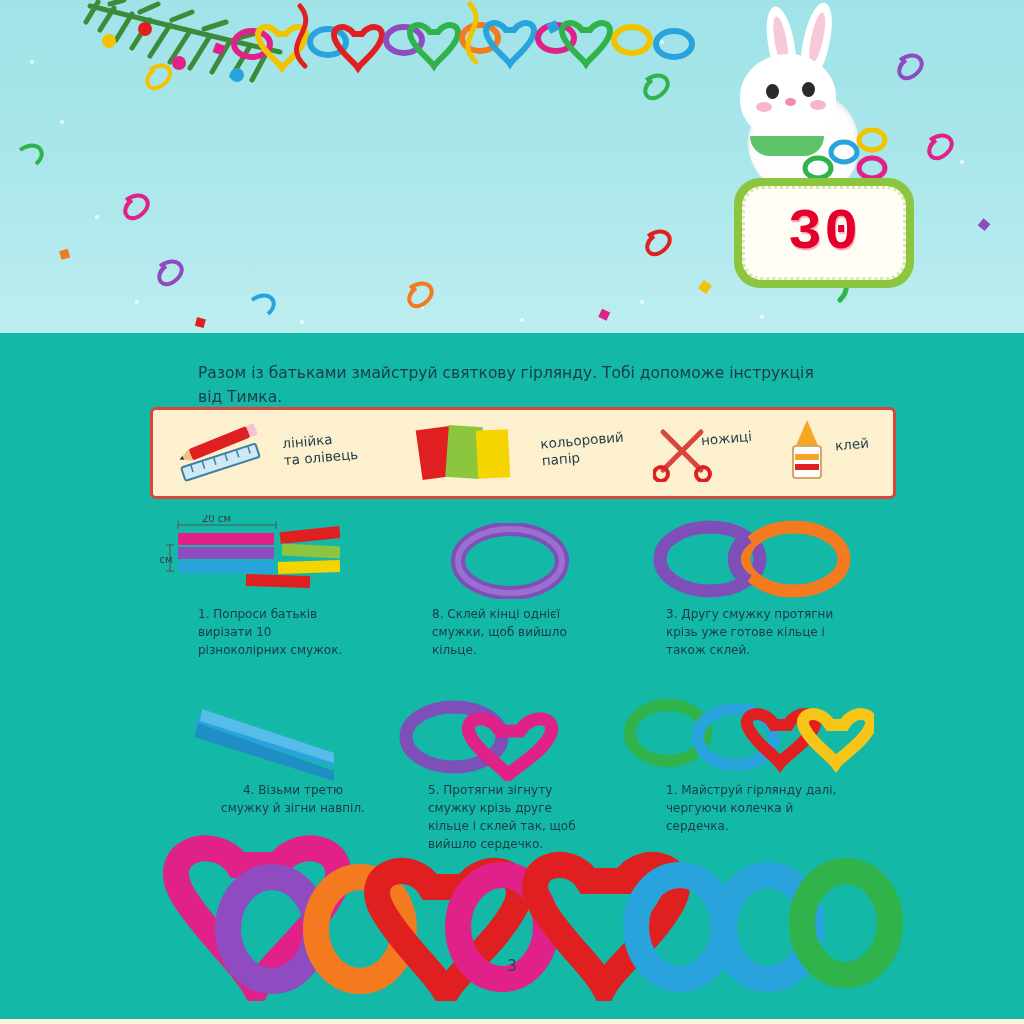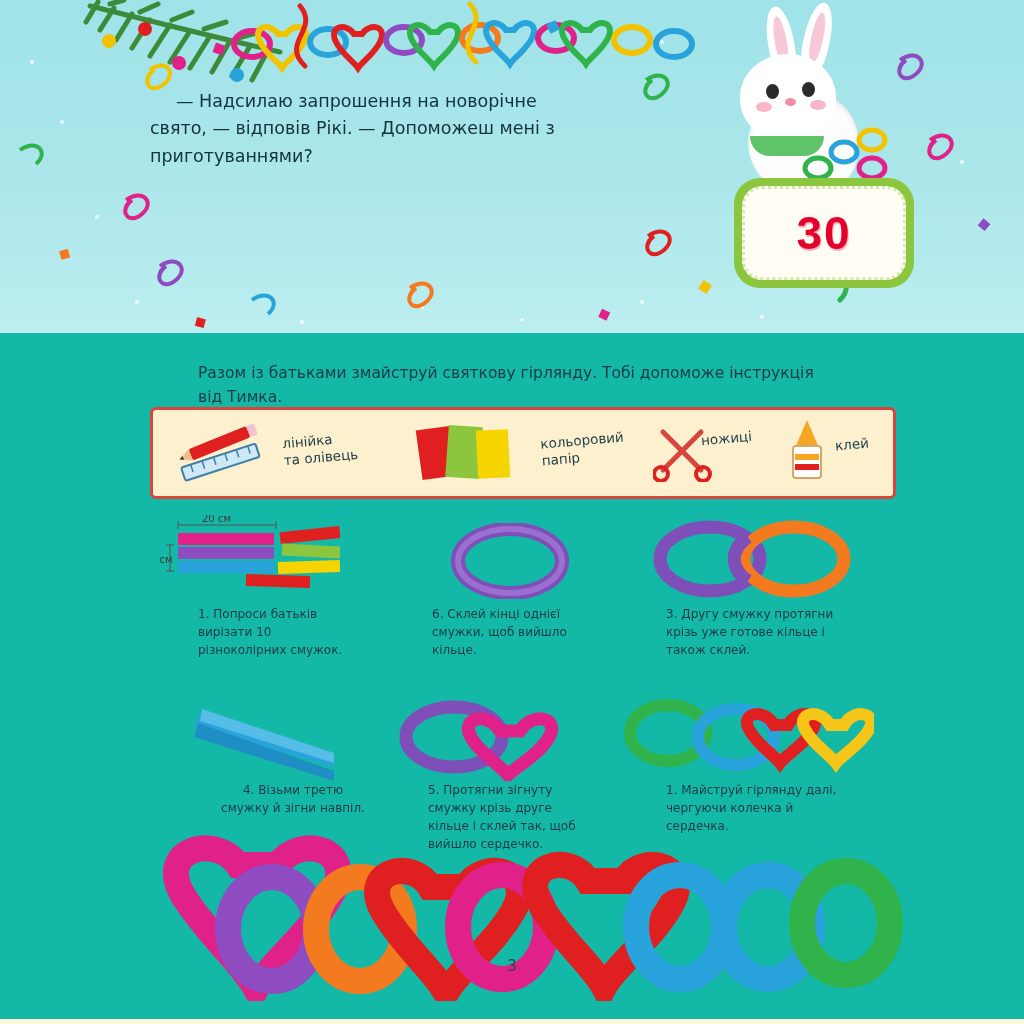--- a/index.html
+++ b/index.html
@@ -142,24 +142,24 @@
     left: 8px; top: 8px; right: 8px; bottom: 8px;
     background: #fffdf4;
     border-radius: 20px;
     border: 3px dotted #d8e8b0;
     display: flex;
     align-items: center;
     justify-content: center;
   }
   .badge30 .num {
     color: #e4002b;
-    font-size: 46px;
+    font-size: 57px;
     font-weight: bold;
     letter-spacing: 2px;
-    font-family: Liberation Sans, sans-serif;
+    font-family: Liberation Mono, monospace;
     line-height: 1;
     text-shadow: 1px 2px 0 #f7b4bf;
   }
 
   
   .craft-panel {
     position: absolute;
     left: 0; top: 333px;
     width: 1024px;
     height: 686px;
@@ -330,21 +330,20 @@
       </svg>
     </div>
 
     <div class="badge30">
       <div class="inner">
         <span class="num">30</span>
       </div>
     </div>
 
     <div class="story-text">
-      <p>— Надсилаю запрошення на новорічне свято, — відповів Рікі. — Допоможеш мені з приготуваннями?</p>
     </div>
   </div>
 
   <div class="craft-panel">
 
     <div class="intro-text">Разом із батьками змайструй святкову гірлянду. Тобі допоможе інструкція від Тимка.</div>
 
     <div class="materials">
 
       <svg style="position:absolute;left:22px;top:14px" width="96" height="60">
@@ -412,21 +411,21 @@
       <rect x="122" y="30" width="58" height="12" fill="#8cc63f" transform="rotate(3 151 36)"></rect>
       <rect x="118" y="46" width="62" height="12" fill="#f5d400" transform="rotate(-2 149 52)"></rect>
       <rect x="86" y="60" width="64" height="12" fill="#e02020" transform="rotate(2 118 66)"></rect>
     </svg>
     <div class="step-cap" style="left:198px;top:272px;width:160px">1. Попроси батьків вирізати 10 різноколірних смужок.</div>
 
     <svg style="position:absolute;left:448px;top:190px" width="130" height="76">
       <ellipse cx="62" cy="38" rx="52" ry="32" fill="none" stroke="#7e4fb8" stroke-width="14"></ellipse>
       <ellipse cx="62" cy="38" rx="52" ry="32" fill="none" stroke="#9b6fd0" stroke-width="6"></ellipse>
     </svg>
-    <div class="step-cap" style="left:432px;top:272px;width:170px">6. Склей кінці однієї смужки, щоб вийшло кільце.</div>
+    <div class="step-cap" style="left:432px;top:272px;width:170px">8. Склей кінці однієї смужки, щоб вийшло кільце.</div>
 
     <svg style="position:absolute;left:648px;top:186px" width="210" height="82">
       <ellipse cx="62" cy="40" rx="50" ry="32" fill="none" stroke="#7e4fb8" stroke-width="13"></ellipse>
       <ellipse cx="146" cy="40" rx="50" ry="32" fill="none" stroke="#f47a20" stroke-width="13"></ellipse>
       <path d="M100,18 A50,32 0 0,0 100,62" fill="none" stroke="#7e4fb8" stroke-width="13"></path>
     </svg>
     <div class="step-cap" style="left:666px;top:272px;width:180px">3. Другу смужку протягни крізь уже готове кільце і також склей.</div>
 
     <svg style="position:absolute;left:184px;top:368px" width="170" height="80">
       <polygon points="18,8 150,52 150,66 10,26" fill="#29a3dc"></polygon>

